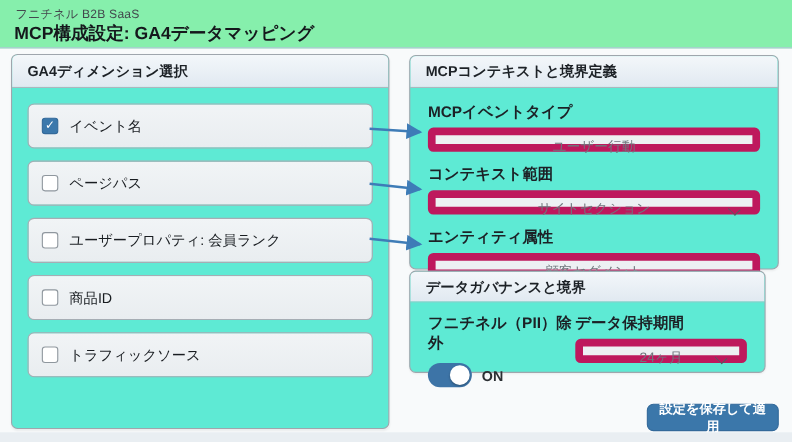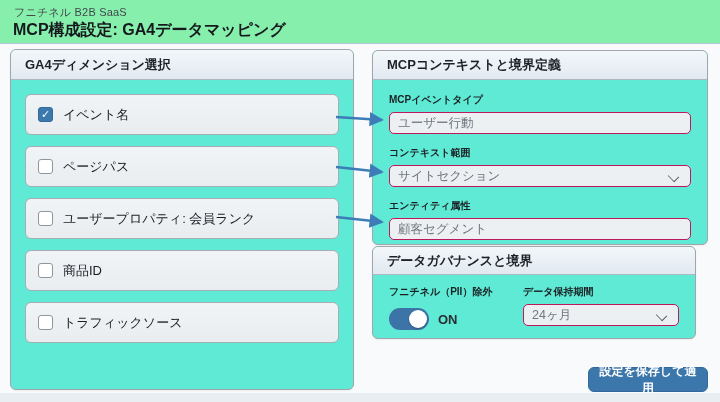--- a/index.html
+++ b/index.html
@@ -44,26 +44,26 @@
     background:#fff;border:1px solid #8f979e;flex:0 0 auto;
     display:flex;align-items:center;justify-content:center;
     font-size:11px;line-height:1;color:#fff;
   }
   .dim-item.checked .checkbox{background:#3b78ac;border-color:#33699a;}
   .dim-item .check-glyph{visibility:hidden;}
   .dim-item.checked .check-glyph{visibility:visible;}
   .dim-label{font-size:13px;font-weight:500;color:#191d21;}
   
   .ctx-content{padding:13px 16px 0 16px;}
-  .fld-label{font-size:10px;font-weight:bold;color:#1c2126;margin-bottom:5px;}
+  .fld-label{font-size:14px;font-weight:bold;color:#1c2126;margin-bottom:5px;}
   .fld-box{
     height:22px;box-sizing:border-box;width:100%;
-    background:#edf0f3;border:1px solid #be185d;border-radius:5px;
+    background:#edf0f3;border:7px solid #be185d;border-radius:5px;
     font-size:12.5px;color:#70767d;line-height:20px;padding:0 8px;
-    margin-bottom:12px;position:relative;
+    margin-bottom:12px;position:relative;text-align:center;
   }
   .chevron{
     position:absolute;right:12px;top:6px;width:8px;height:8px;
     border-right:1.6px solid #555b61;border-bottom:1.6px solid #555b61;
     transform:rotate(45deg) scale(1,.8);transform-origin:center;
   }
   
   .gov-content{padding:10px 16px 0 16px;display:flex;}
   .gov-col-left{width:172px;}
   .gov-col-right{flex:1;}

